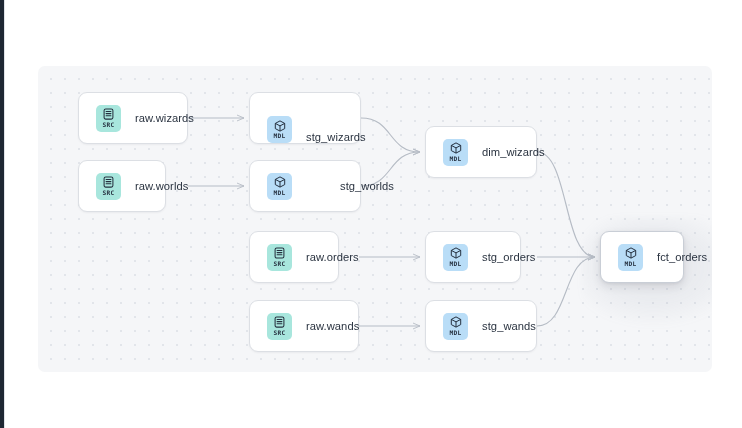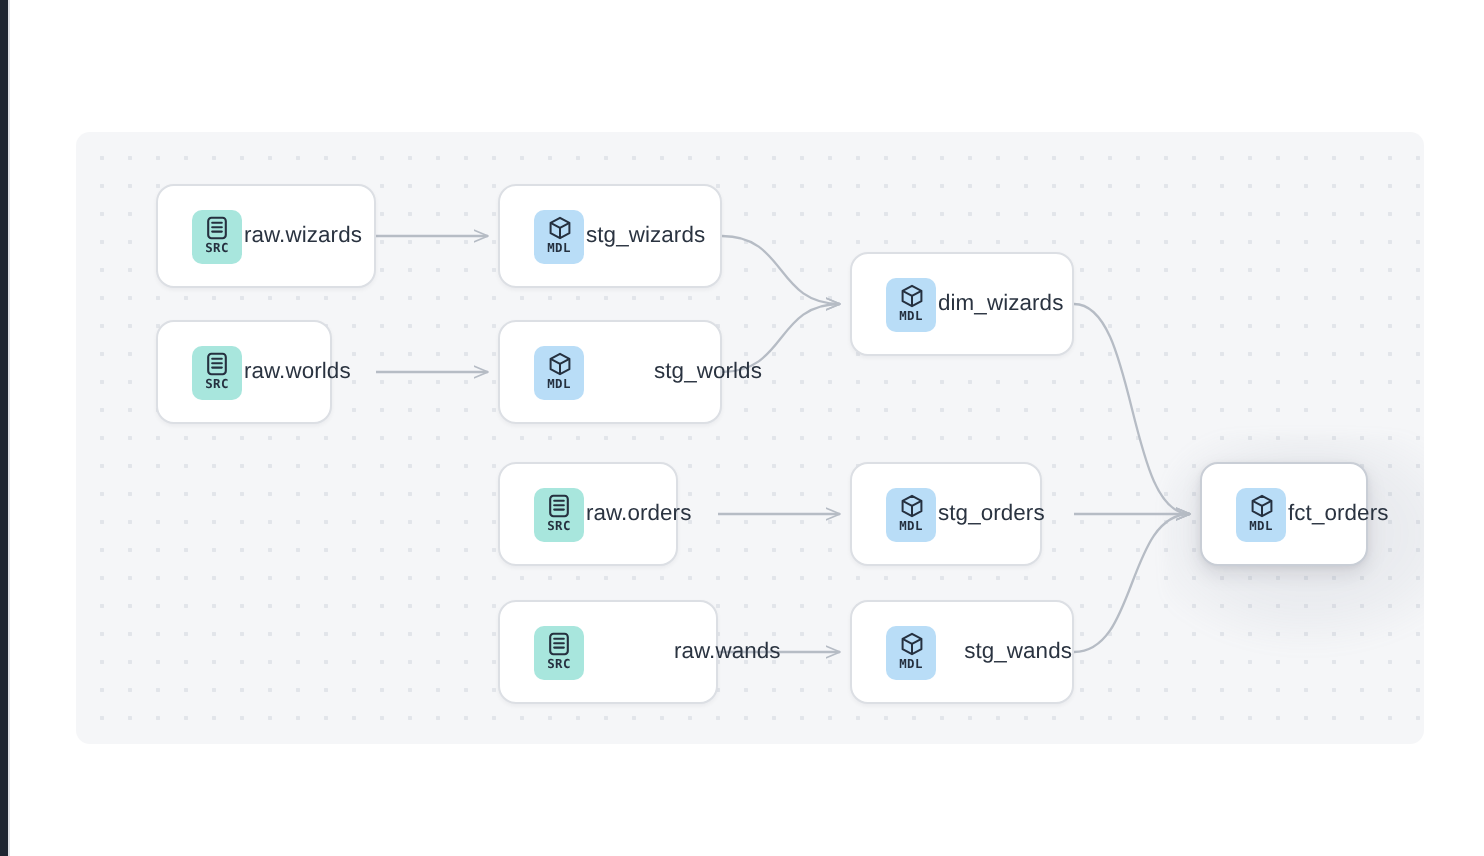--- a/index.html
+++ b/index.html
@@ -75,21 +75,21 @@
   .badge .tag{
     font-family:"DejaVu Sans Mono","Liberation Mono",monospace;
     font-size:6.2px;
     font-weight:700;
     letter-spacing:.2px;
     color:#25303f;
     line-height:1;
     margin-top:1.5px;
   }
   .node-label{
-    margin-left:1px;
+    margin-left:14px;
     font-size:11.2px;
     color:#2a3340;
     letter-spacing:.05px;
     white-space:nowrap;
   }
 </style>
 </head>
 <body>
 
 <div id="root">
@@ -147,33 +147,33 @@
             <svg width="11" height="12" viewBox="0 0 11 12" aria-hidden="true">
               <rect x="1.1" y="0.9" width="8.8" height="10.2" rx="1.6" fill="none" stroke="#25303f" stroke-width="1.05"></rect>
               <line x1="3.1" y1="3.4" x2="7.9" y2="3.4" stroke="#25303f" stroke-width="1.05" stroke-linecap="round"></line>
               <line x1="3.1" y1="5.6" x2="7.9" y2="5.6" stroke="#25303f" stroke-width="1.05" stroke-linecap="round"></line>
               <line x1="3.1" y1="7.8" x2="7.9" y2="7.8" stroke="#25303f" stroke-width="1.05" stroke-linecap="round"></line>
             </svg>
             <div class="tag">SRC</div>
           </div>
           <div class="node-label">raw.orders</div>
         </div>
-        <div class="node" style="left: 211px; top: 234px; width: 110px; height: 52px; gap: 44px;">
+        <div class="node" style="left: 211px; top: 234px; width: 110px; height: 52px;">
           <div class="badge src">
             <svg width="11" height="12" viewBox="0 0 11 12" aria-hidden="true">
               <rect x="1.1" y="0.9" width="8.8" height="10.2" rx="1.6" fill="none" stroke="#25303f" stroke-width="1.05"></rect>
               <line x1="3.1" y1="3.4" x2="7.9" y2="3.4" stroke="#25303f" stroke-width="1.05" stroke-linecap="round"></line>
               <line x1="3.1" y1="5.6" x2="7.9" y2="5.6" stroke="#25303f" stroke-width="1.05" stroke-linecap="round"></line>
               <line x1="3.1" y1="7.8" x2="7.9" y2="7.8" stroke="#25303f" stroke-width="1.05" stroke-linecap="round"></line>
             </svg>
             <div class="tag">SRC</div>
           </div>
           <div class="node-label">raw.wands</div>
         </div>
-        <div class="node" style="left: 211px; top: 26px; width: 112px; height: 52px;">
+        <div class="node" style="left: 211px; top: 26px; width: 112px; height: 52px; align-items: flex-end;">
           <div class="badge mdl">
             <svg width="12" height="12" viewBox="0 0 12 12" aria-hidden="true">
               <path d="M6 0.9 L10.7 3.4 L10.7 8.6 L6 11.1 L1.3 8.6 L1.3 3.4 Z" fill="none" stroke="#25303f" stroke-width="1.0" stroke-linejoin="round"></path>
               <path d="M1.3 3.4 L6 5.9 L10.7 3.4" fill="none" stroke="#25303f" stroke-width="1.0" stroke-linejoin="round"></path>
               <path d="M6 5.9 L6 11.1" fill="none" stroke="#25303f" stroke-width="1.0"></path>
             </svg>
             <div class="tag">MDL</div>
           </div>
           <div class="node-label">stg_wizards</div>
         </div>

